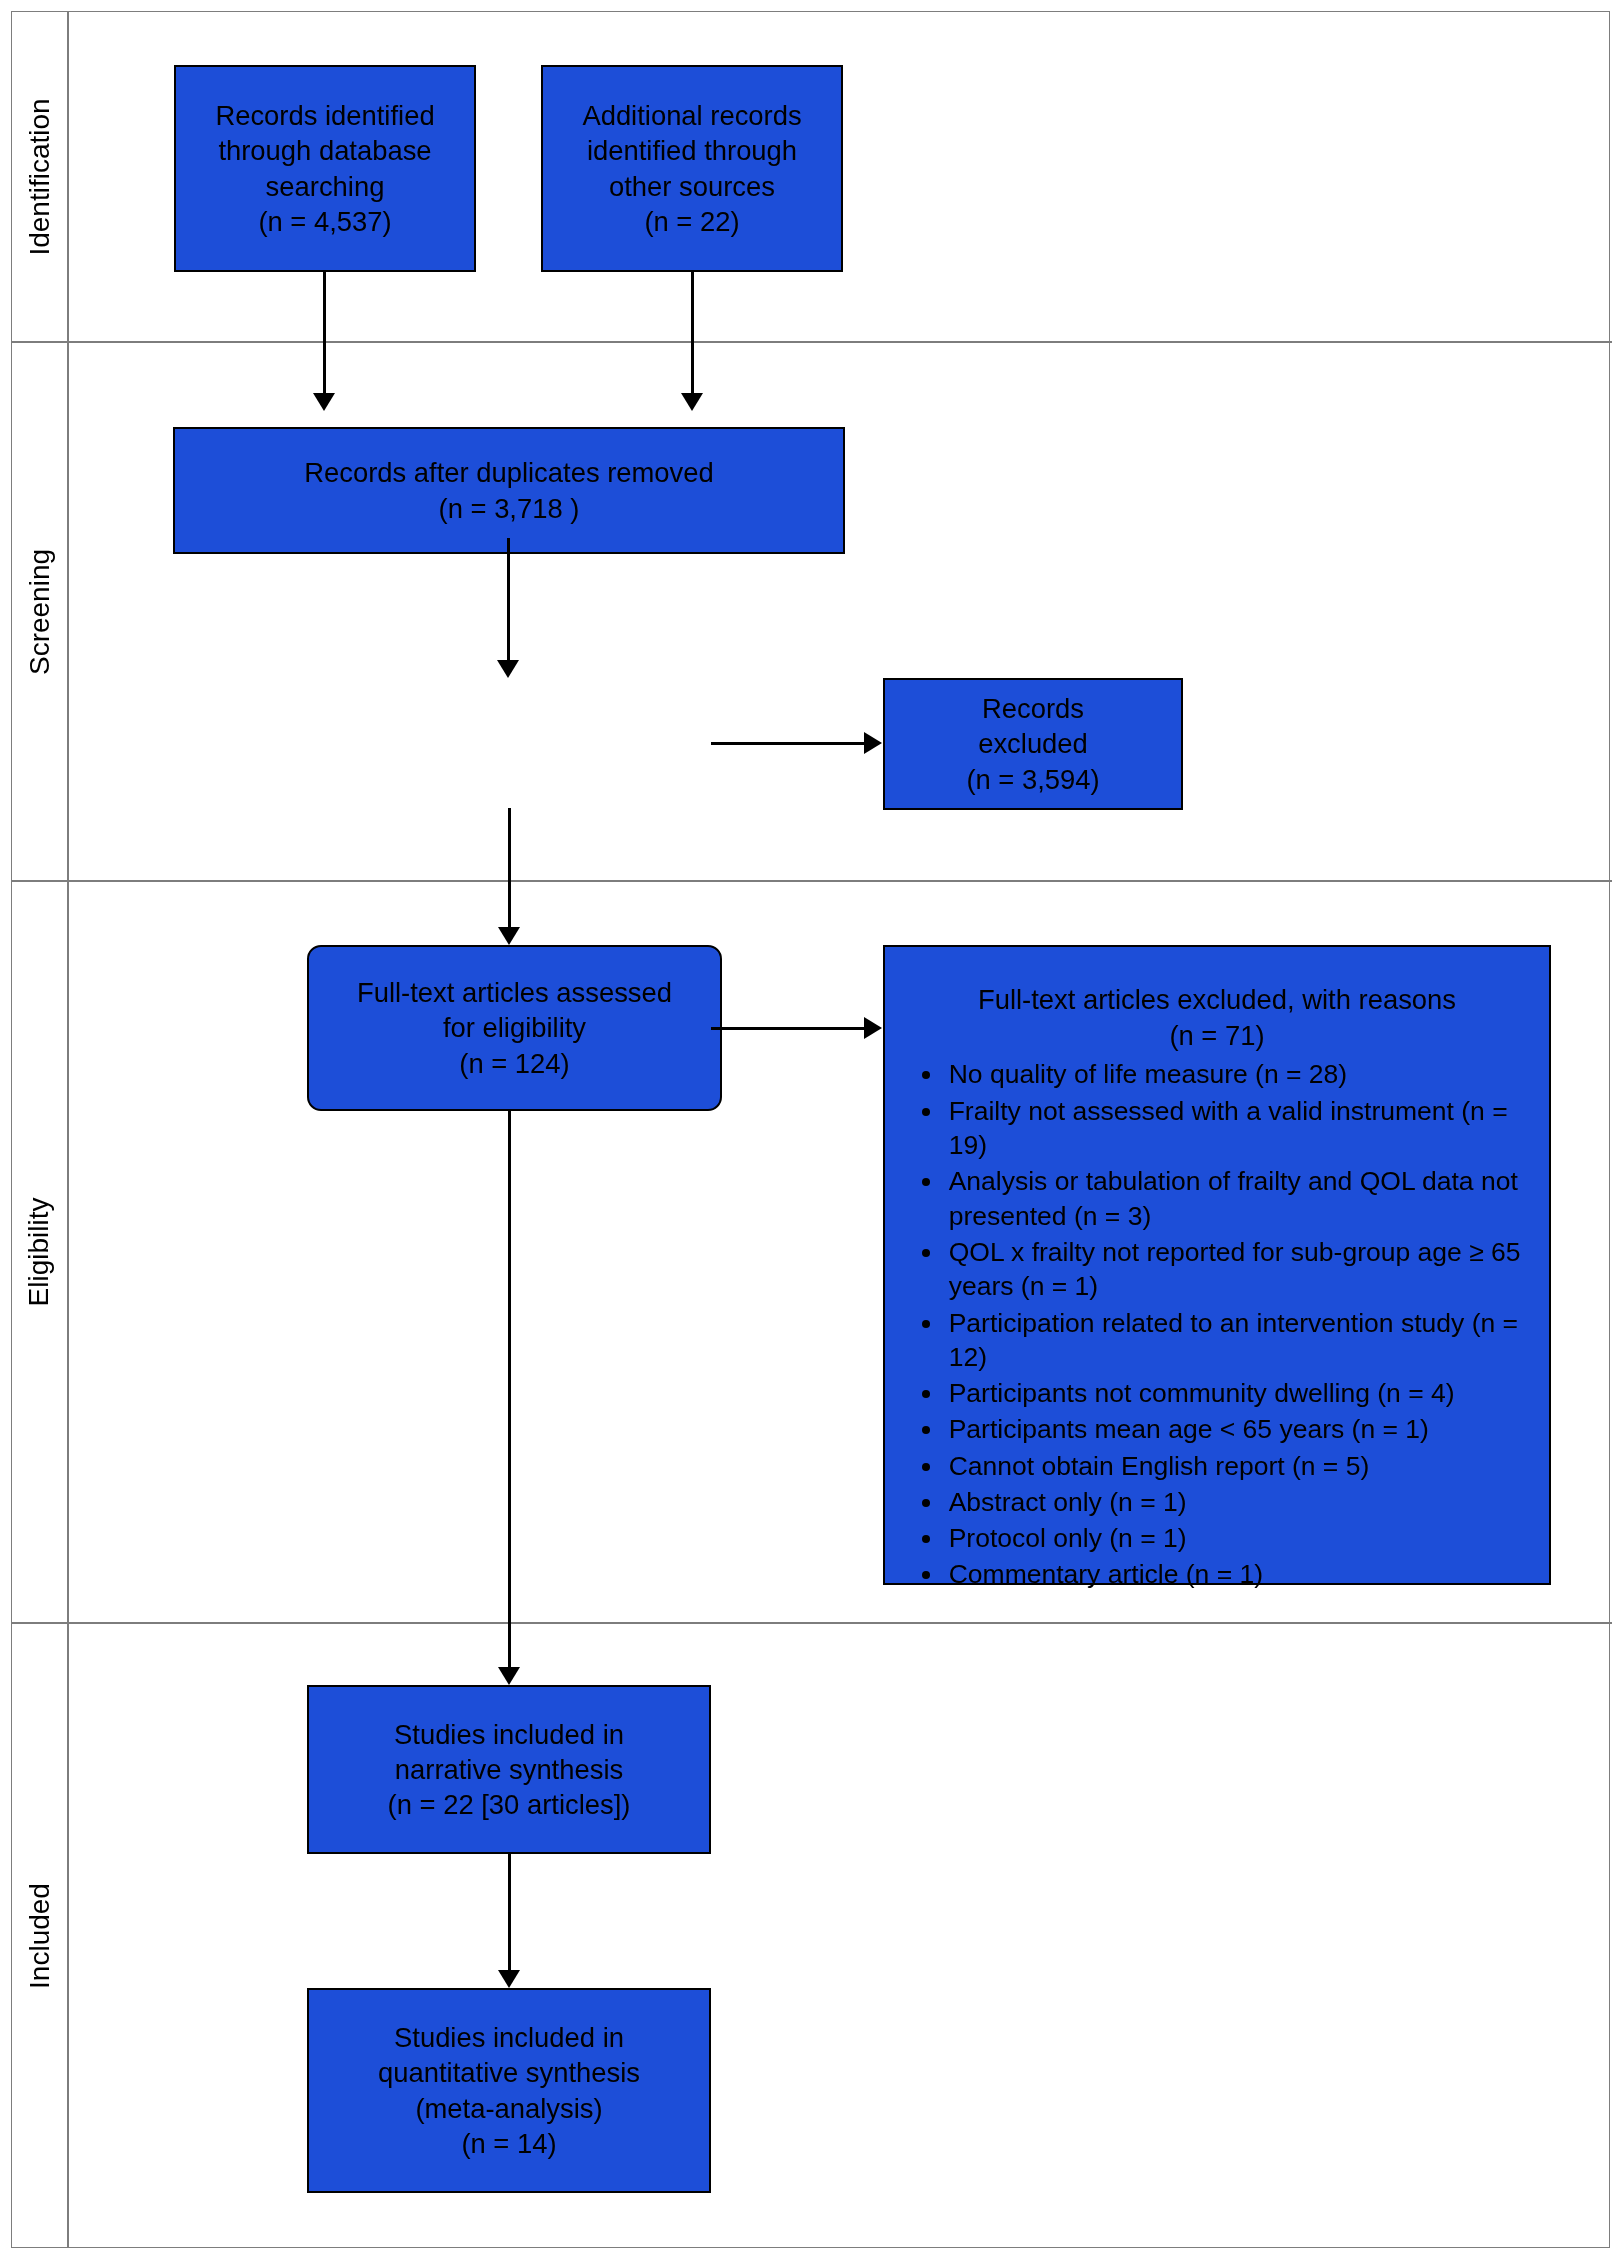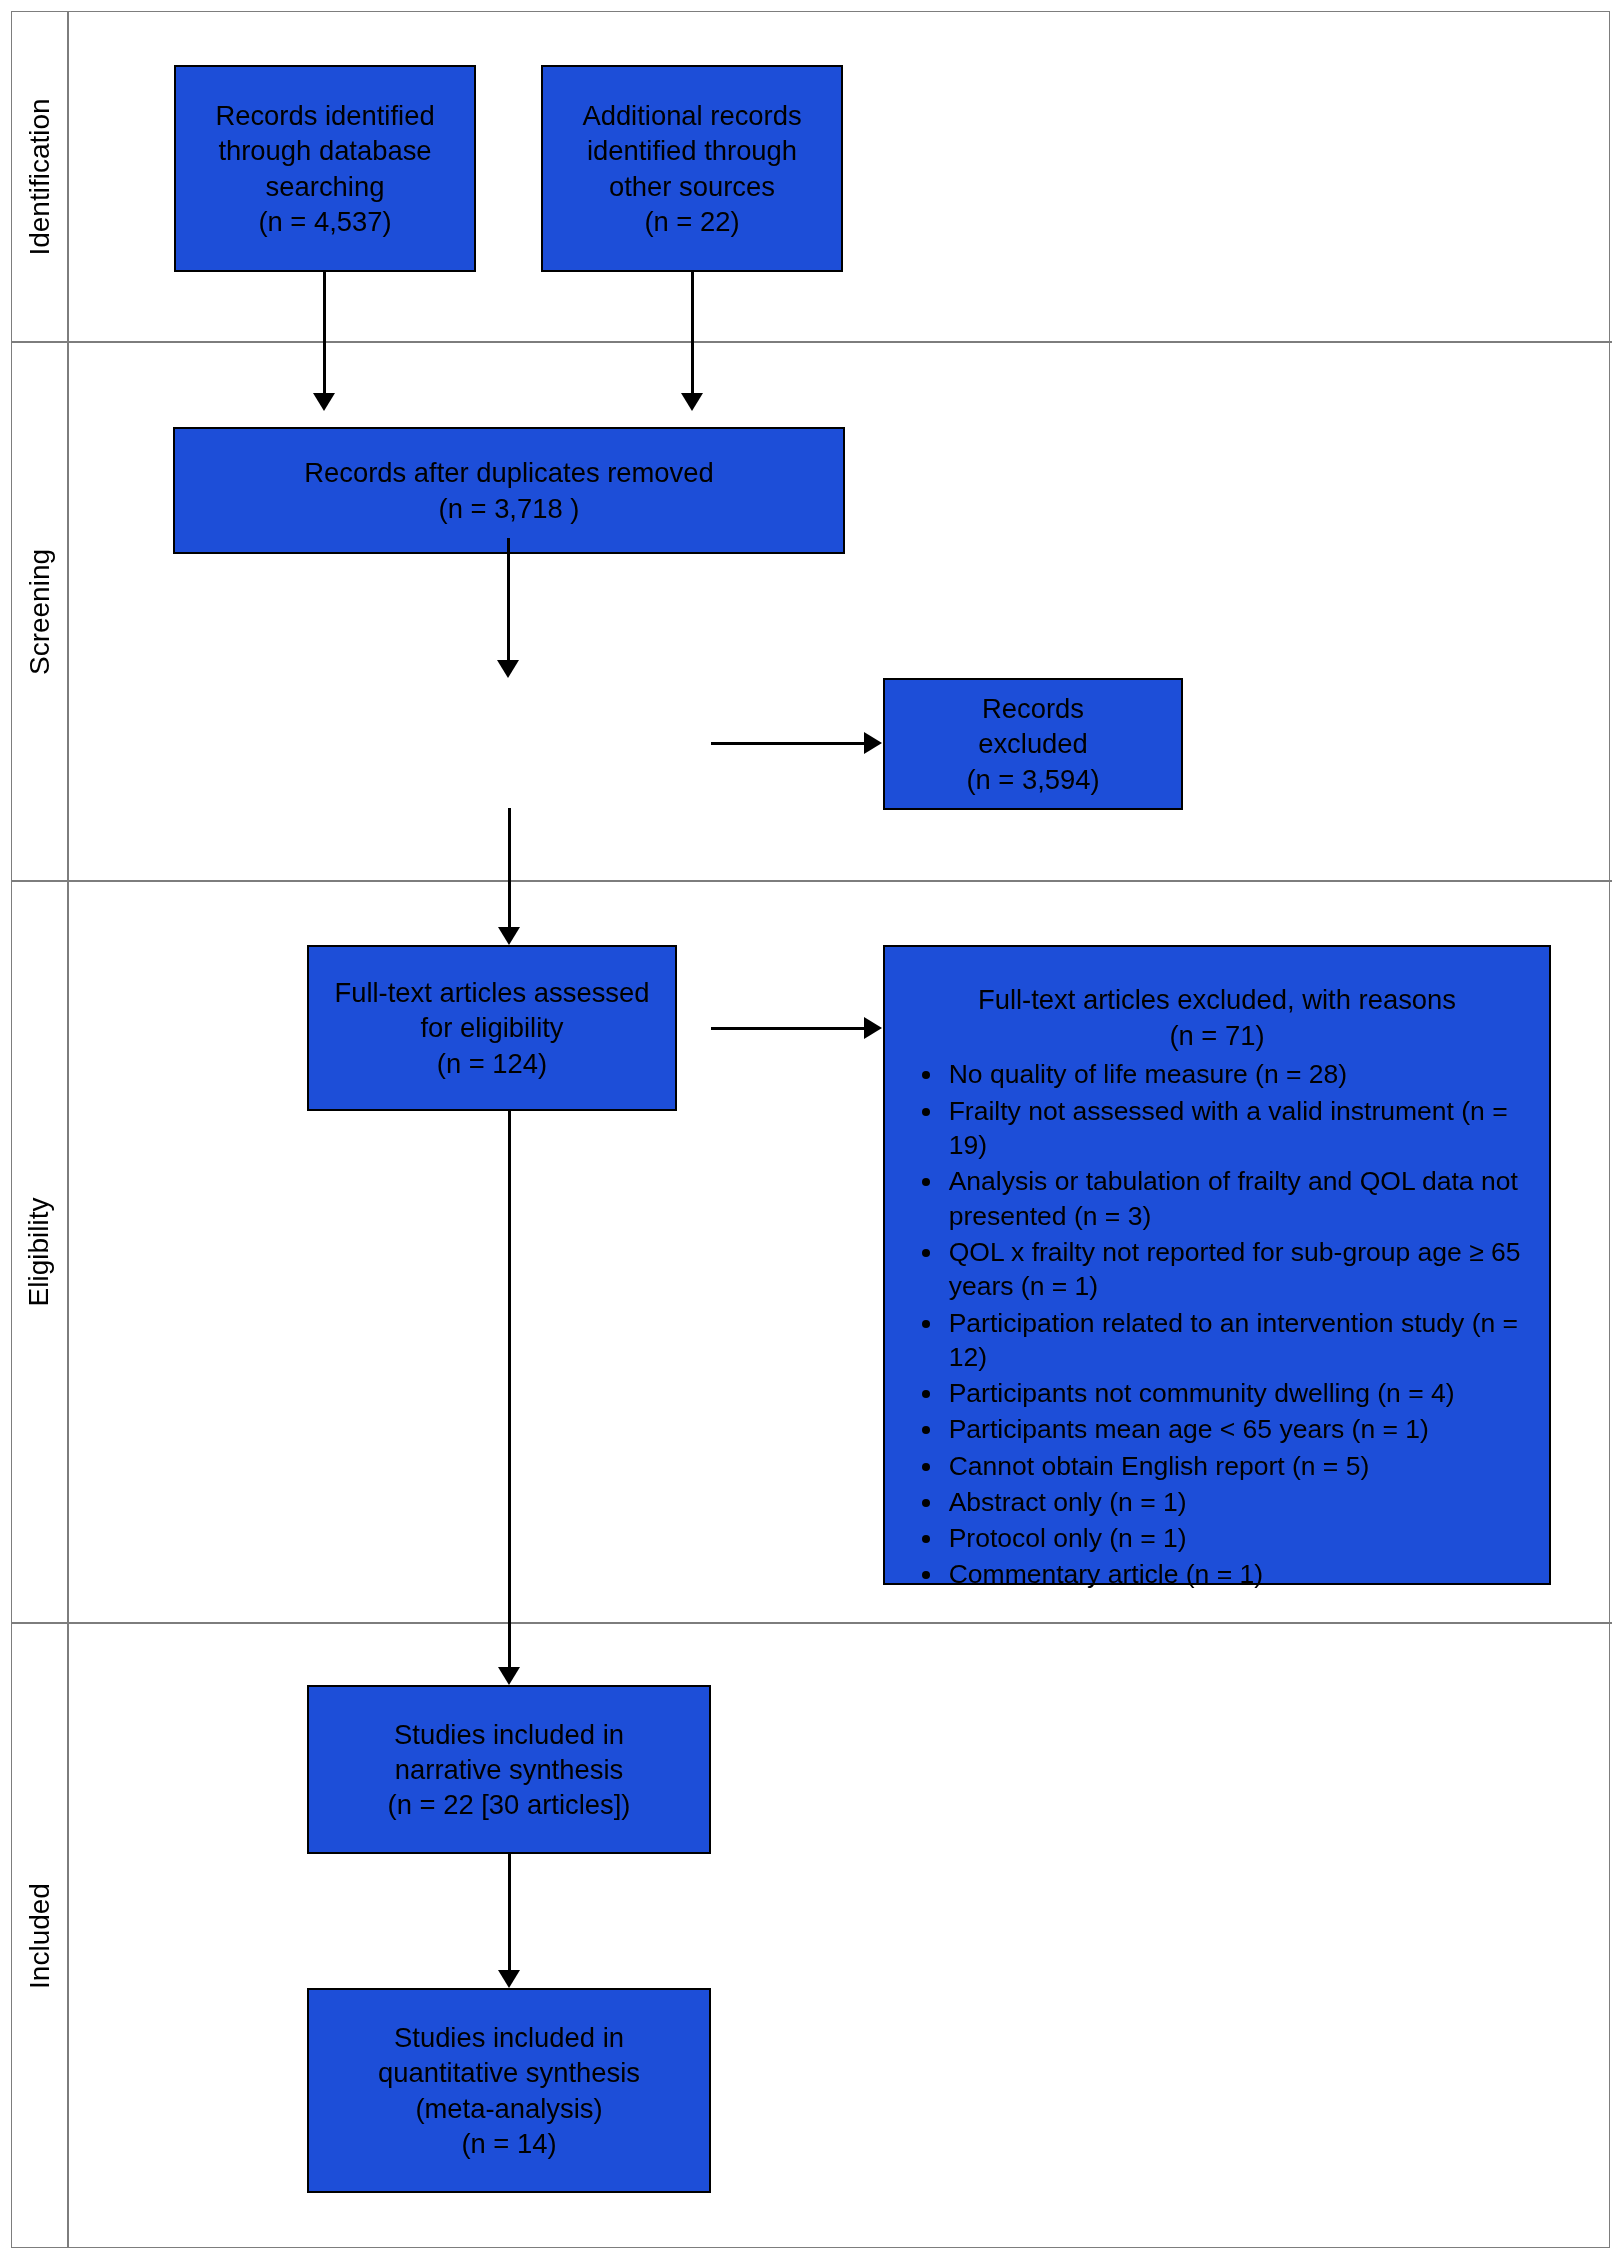--- a/index.html
+++ b/index.html
@@ -137,21 +137,21 @@
 (n = 3,718 )</span>
   </div>
 
 
   <div class="node" style="left:883px; top:678px; width:300px; height:132px;">
     <span class="node-text">Records
 excluded
 (n = 3,594)</span>
   </div>
 
-  <div class="node" style="left:307px; top:945px; width:370px; height:166px;">
+  <div class="node" style="left:307px; top:945px; width:415px; height:166px;border-radius:14px;">
     <span class="node-text">Full-text articles assessed
 for eligibility
 (n = 124)</span>
   </div>
 
   <div class="node node-reasons" style="left:883px; top:945px; width:668px; height:640px;">
     <div class="reasons-title">Full-text articles excluded, with reasons</div>
     <div class="reasons-count">(n = 71)</div>
     <ul>
         <li>No quality of life measure (n = 28)</li>

